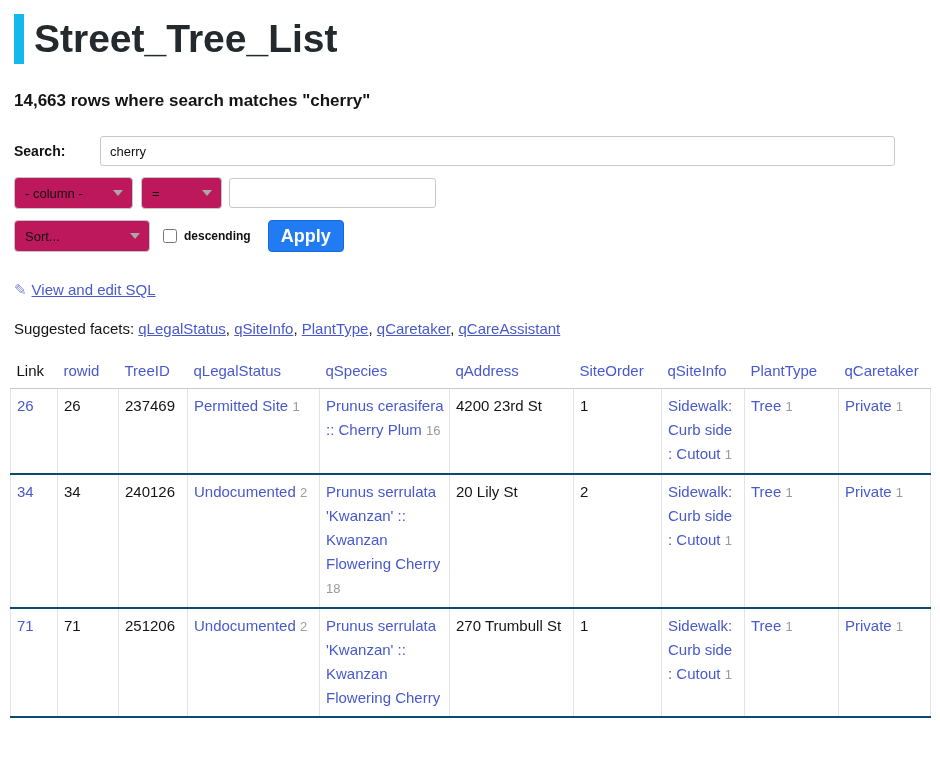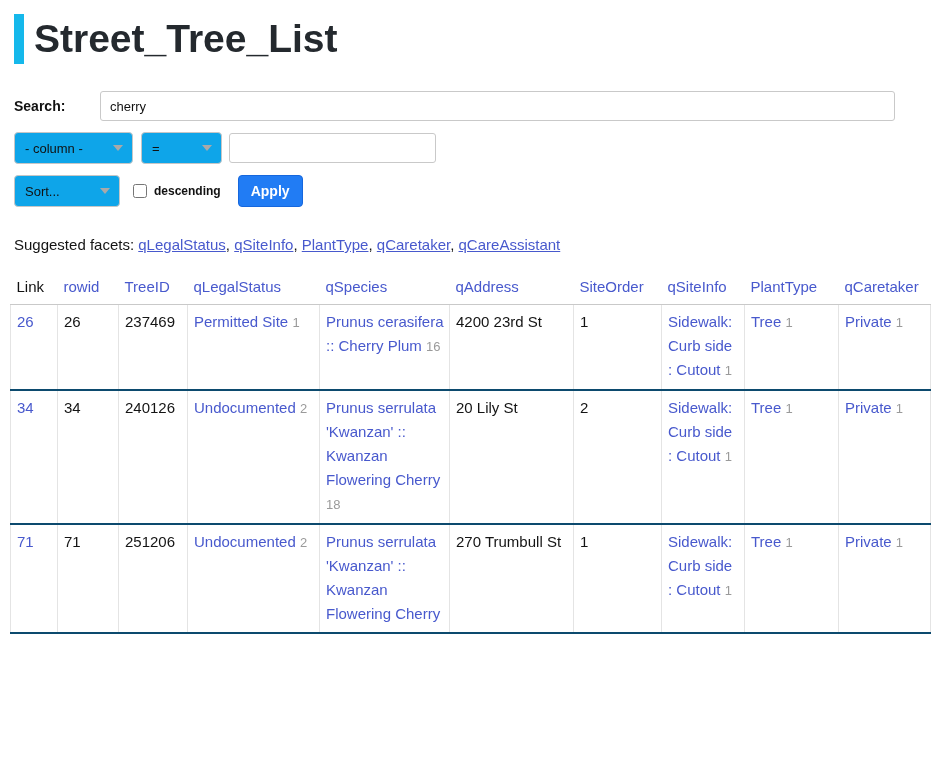--- a/index.html
+++ b/index.html
@@ -24,38 +24,38 @@
   .search-row label { font-weight:bold; font-size:14px; width:86px; flex:none; }
   .search-input { flex:1; height:30px; border:1px solid #c9c9c9; border-radius:3px;
     padding:0 9px; font-size:13px; font-family:inherit; color:#111; outline:none; }
 
   
   .filter-row { display:flex; align-items:center; margin-bottom:11px; }
   .sort-row { display:flex; align-items:center; margin-bottom:29px; }
   .select-wrap { position:relative; display:inline-block; }
   select {
     appearance:none; -webkit-appearance:none; -moz-appearance:none;
-    background:#0ea5e9; border:1px solid #c6c6c6; border-radius:4px;
+    background:#be185d; border:1px solid #c6c6c6; border-radius:4px;
     height:32px; font-size:13px; padding:0 24px 0 10px; color:#111;
     font-family:inherit; outline:none;
   }
   .select-wrap::after {
     content:""; position:absolute; right:10px; top:13px;
     border-left:5px solid transparent; border-right:5px solid transparent;
     border-top:6px solid #a9a9a9; pointer-events:none;
   }
   select.col-select  { width:119px; }
   select.op-select   { width:81px; margin-left:8px; }
-  select.sort-select { width:106px; }
+  select.sort-select { width:136px; }
   .filter-value { width:207px; height:30px; margin-left:7px; border:1px solid #c9c9c9;
     border-radius:3px; padding:0 8px; font-size:13px; font-family:inherit; outline:none; }
   .sort-row input[type=checkbox] { width:14px; height:14px; margin:0 7px 0 13px; }
   .desc-label { font-weight:bold; font-size:12px; margin-right:17px; }
   .apply-btn { background:var(--apply,#217cf4); border:1px solid var(--applyBorder,#1667dd);
-    color:#fff; font-weight:bold; font-size:14px; border-radius:4px;
+    color:#fff; font-weight:bold; font-size:18px; border-radius:4px;
     height:32px; min-width:62px; padding:0 12px; cursor:pointer; font-family:inherit; }
 
   
   .row-line { font-size:15px; margin-bottom:21px; color:#141414; }
   a.underline { color:var(--link,#4859cd); text-decoration:underline; cursor:pointer; }
   .pencil { color:#7f8cd8; margin-right:5px; font-size:15px; }
 
   
   table.results { border-collapse:collapse; table-layout:fixed; width:920px;
     margin-left:-4px; font-size:15px; }
@@ -73,20 +73,21 @@
 </head>
 <body>
 
 <div class="wrap">
 
   <div class="titlebar">
     <div class="accent"></div>
     <h1 class="page-title">Street_Tree_List</h1>
   </div>
 
+  <h3 class="summary">14,663 rows where search matches "cherry"</h3>
 
   <div class="search-row">
     <label>Search:</label>
     <input type="text" class="search-input" value="cherry" style="">
   </div>
 
   <div class="filter-row">
     <span class="select-wrap">
       <select class="col-select">
         <option>- column -</option>
@@ -104,20 +105,23 @@
     <span class="select-wrap">
       <select class="sort-select">
         <option>Sort...</option>
       </select>
     </span>
     <input type="checkbox" style="">
     <span class="desc-label">descending</span>
     <button class="apply-btn">Apply</button>
   </div>
 
+  <div class="row-line">
+    <span class="pencil">✎</span><a class="underline" href="#">View and edit SQL</a>
+  </div>
 
 
   <div class="row-line">
     <span>Suggested facets:</span>
     <span><a class="underline" href="#">qLegalStatus</a>, <a class="underline" href="#">qSiteInfo</a>, <a class="underline" href="#">PlantType</a>, <a class="underline" href="#">qCaretaker</a>, <a class="underline" href="#">qCareAssistant</a></span>
   </div>
 
   <table class="results">
     <colgroup>
         <col style="width: 47px;">

